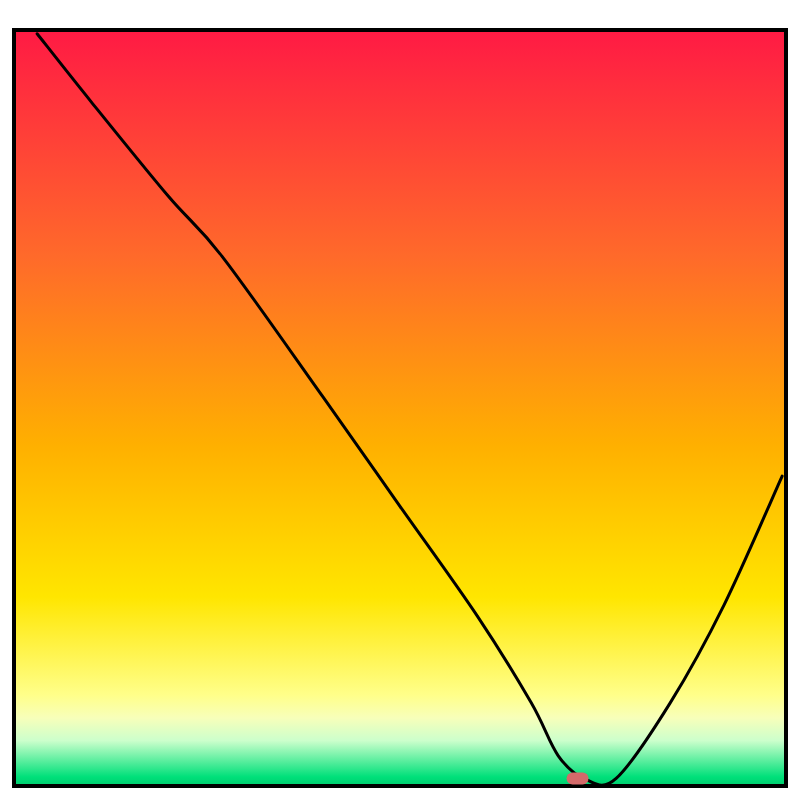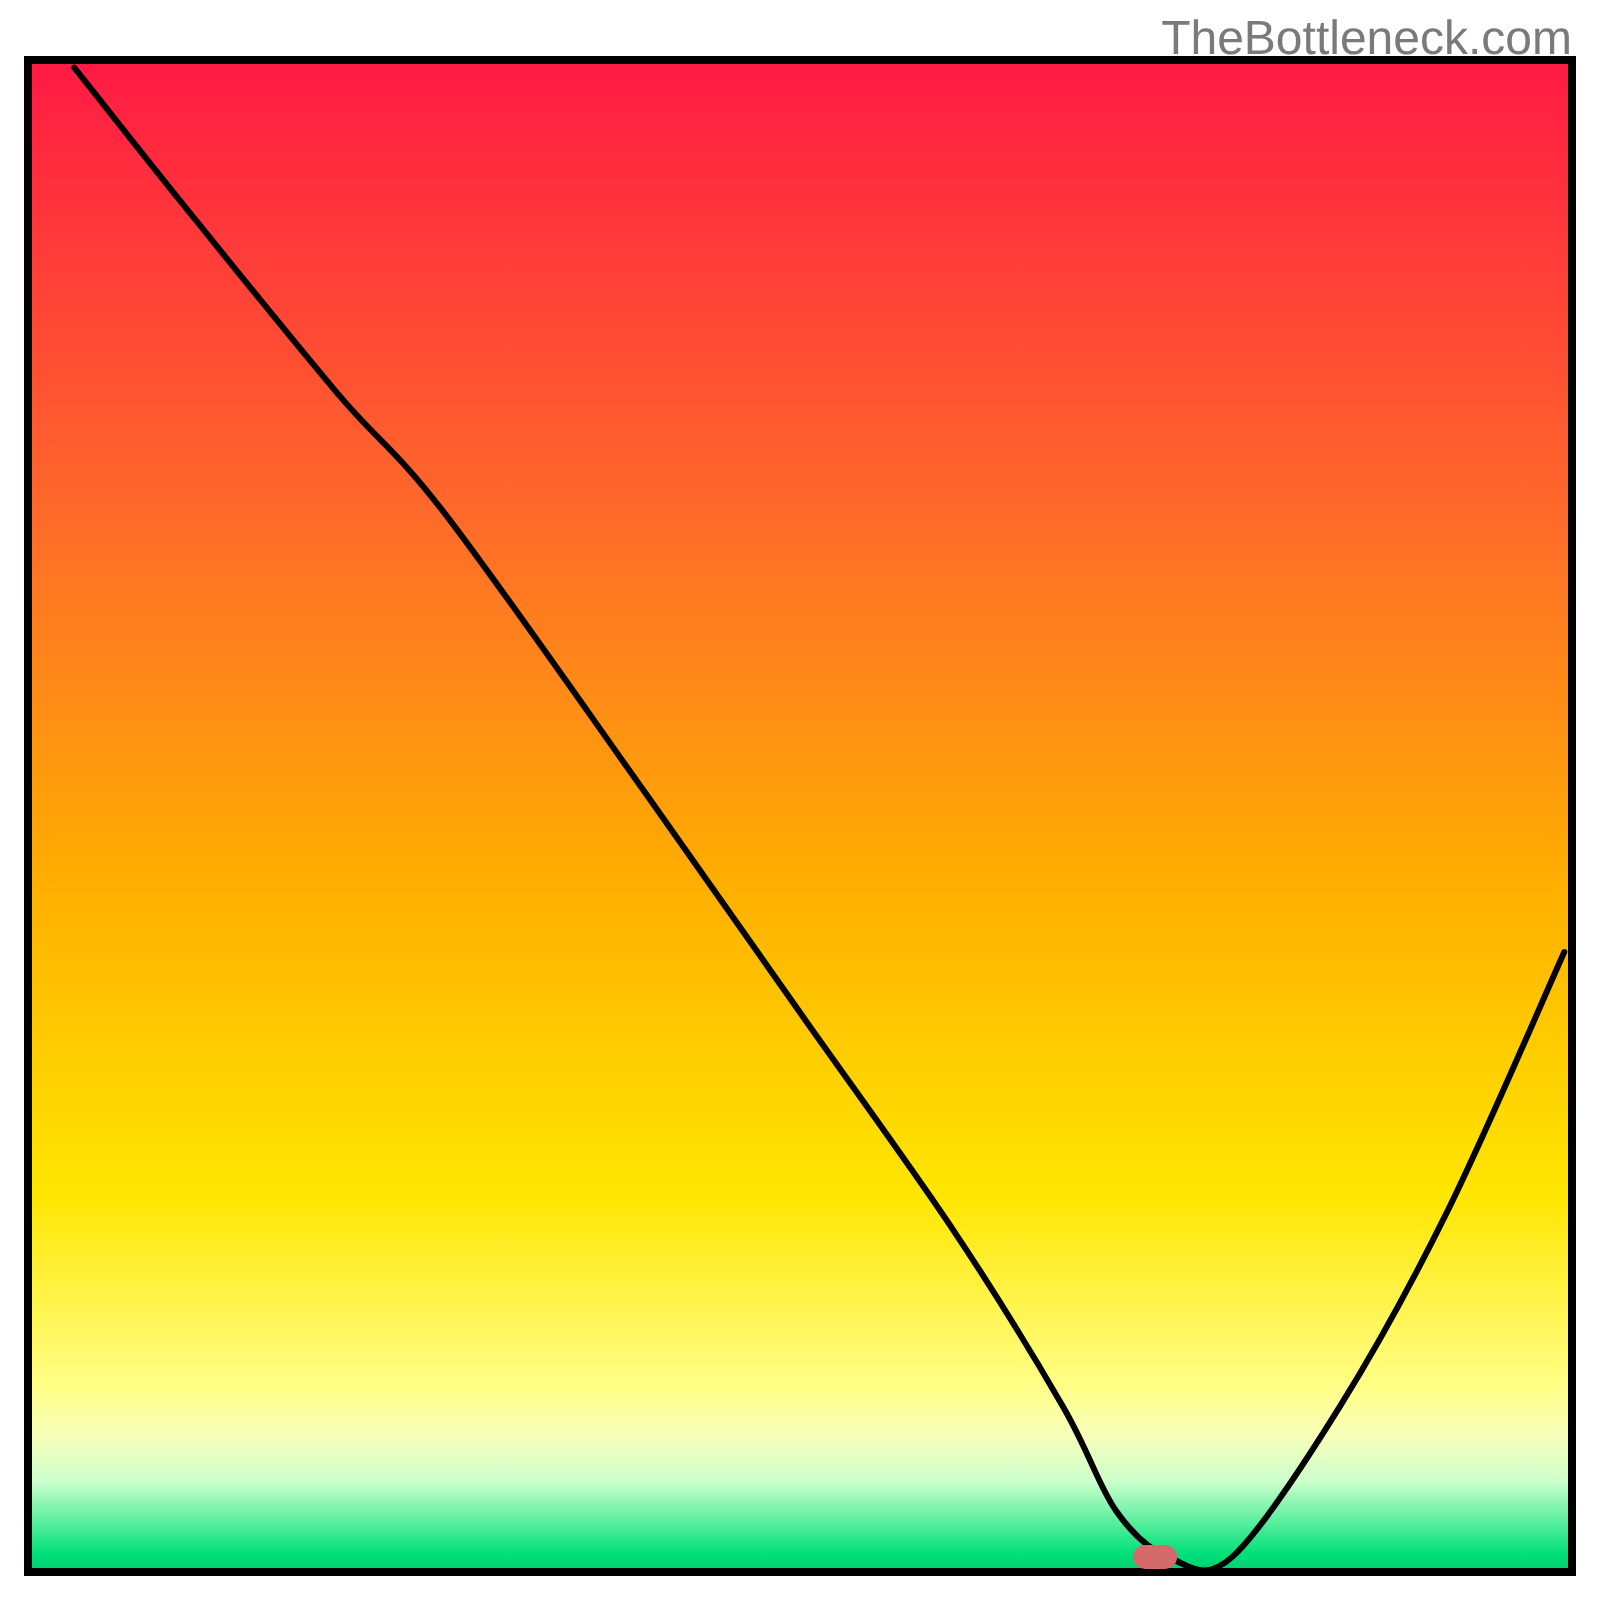--- a/index.html
+++ b/index.html
@@ -23,21 +23,20 @@
   z-index: 10;
 }
 svg {
   display: block;
 }
 </style>
 </head>
 <body>
 
 <div class="chart-container">
-  <div class="watermark">TheBottleneck.com</div>
   <svg id="chart-svg" width="800" height="800" viewBox="0 0 800 800">
       <defs>
         <linearGradient id="bg-grad" x1="0" y1="0" x2="0" y2="1">
           <stop offset="0%" stop-color="#ff1a44"></stop>
           <stop offset="30.000000000000004%" stop-color="#ff6a2a"></stop>
           <stop offset="55.00000000000001%" stop-color="#ffb000"></stop>
           <stop offset="75%" stop-color="#ffe600"></stop>
           <stop offset="88%" stop-color="#ffff8a"></stop>
           <stop offset="91%" stop-color="#f7ffba"></stop>
           <stop offset="94%" stop-color="#ccffcc"></stop>

